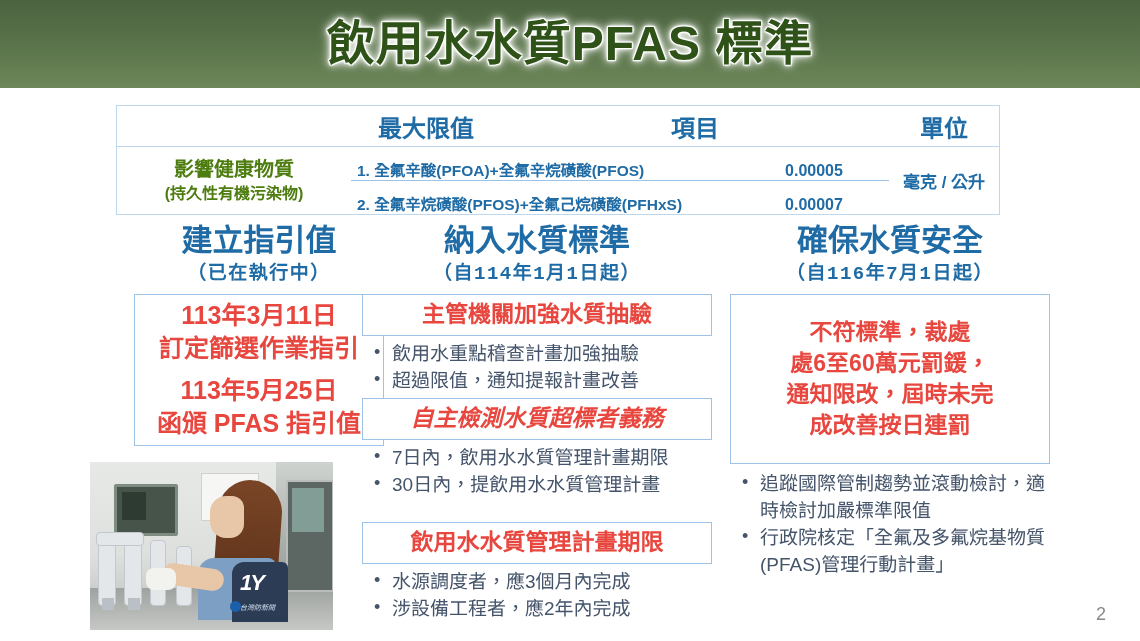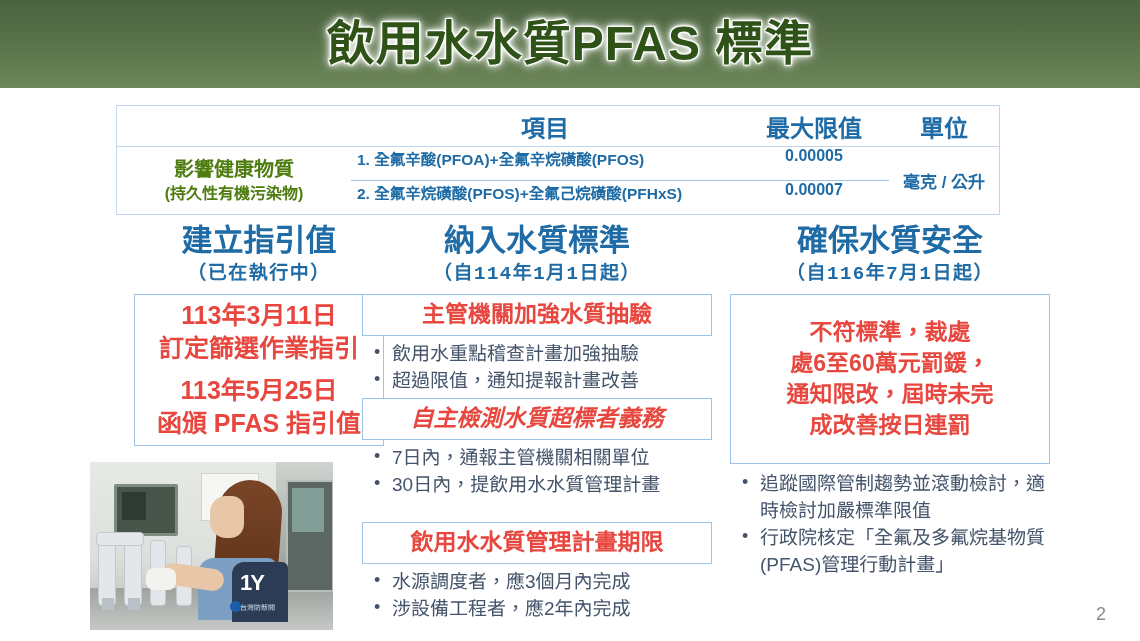--- a/index.html
+++ b/index.html
@@ -78,21 +78,21 @@
     align-items: center;
     text-align: center;
     color: #4d7c0f;
   }
   .cat-main { font-size: 20px; font-weight: bold; line-height: 26px; }
   .cat-sub  { font-size: 16px; font-weight: bold; line-height: 24px; }
 
   .rows-cell { width: 538px; }
   .spec-row {
     display: flex;
-    align-items: flex-start;
+    align-items: flex-end;
     height: 33px;
   }
   .spec-row.top { border-bottom: 1px solid #9dc3e6; }
   .row-item {
     width: 388px;
     font-size: 15.5px;
     font-weight: bold;
     color: #1f6ba5;
     padding-left: 6px;
     box-sizing: border-box;
@@ -189,20 +189,21 @@
 
   
   .photo {
     position: absolute;
     left: 90px;
     top: 462px;
     width: 243px;
     height: 168px;
     overflow: hidden;
     background: #0f766e;
+    font-style: italic;
   }
   .ph-wall   { position:absolute; left:0; top:0; width:243px; height:168px;
                background: linear-gradient(to bottom, #e7e9e6 0%, #dde0dc 55%, #b9bcb8 100%); }
   .ph-floor  { position:absolute; left:0; bottom:0; width:243px; height:42px;
                background: linear-gradient(to bottom,#9fa3a0,#c5c8c4); }
   .ph-doorbg { position:absolute; left:186px; top:0; width:57px; height:140px;
                background: linear-gradient(to bottom,#cfd3d0,#8e9490); }
   .ph-cab    { position:absolute; left:196px; top:18px; width:44px; height:108px;
                background:#5c6663; border:2px solid #b9bdba; }
   .ph-cabglass{position:absolute; left:202px; top:26px; width:32px; height:44px;
@@ -248,22 +249,22 @@
 <body>
 
 <div class="banner">
   <div class="banner-title">飲用水水質PFAS 標準</div>
 </div>
 
 <div class="spec-table">
 
   <div class="spec-header">
     <div class="th th-cat"></div>
+    <div class="th th-lim">最大限值</div>
     <div class="th th-item">項目</div>
-    <div class="th th-lim">最大限值</div>
     <div class="th th-unit">單位</div>
   </div>
 
   <div class="spec-body">
     <div class="cat-cell">
       <div class="cat-main">影響健康物質</div>
       <div class="cat-sub">(持久性有機污染物)</div>
     </div>
 
     <div class="rows-cell">
@@ -330,21 +331,21 @@
   </div>
   <ul class="bullets">
     <li>飲用水重點稽查計畫加強抽驗</li>
     <li>超過限值，通知提報計畫改善</li>
   </ul>
 
   <div class="redbox" style="margin-top:4px;font-style:italic;">
     <div class="redtext small">自主檢測水質超標者義務</div>
   </div>
   <ul class="bullets">
-    <li>7日內，通報主管機關相關單位</li>
+    <li>7日內，飲用水水質管理計畫期限</li>
     <li>30日內，提飲用水水質管理計畫</li>
   </ul>
 
   <div class="redbox" style="margin-top:24px;">
     <div class="redtext small">飲用水水質管理計畫期限</div>
   </div>
   <ul class="bullets">
     <li>水源調度者，應3個月內完成</li>
     <li>涉設備工程者，應2年內完成</li>
   </ul>

